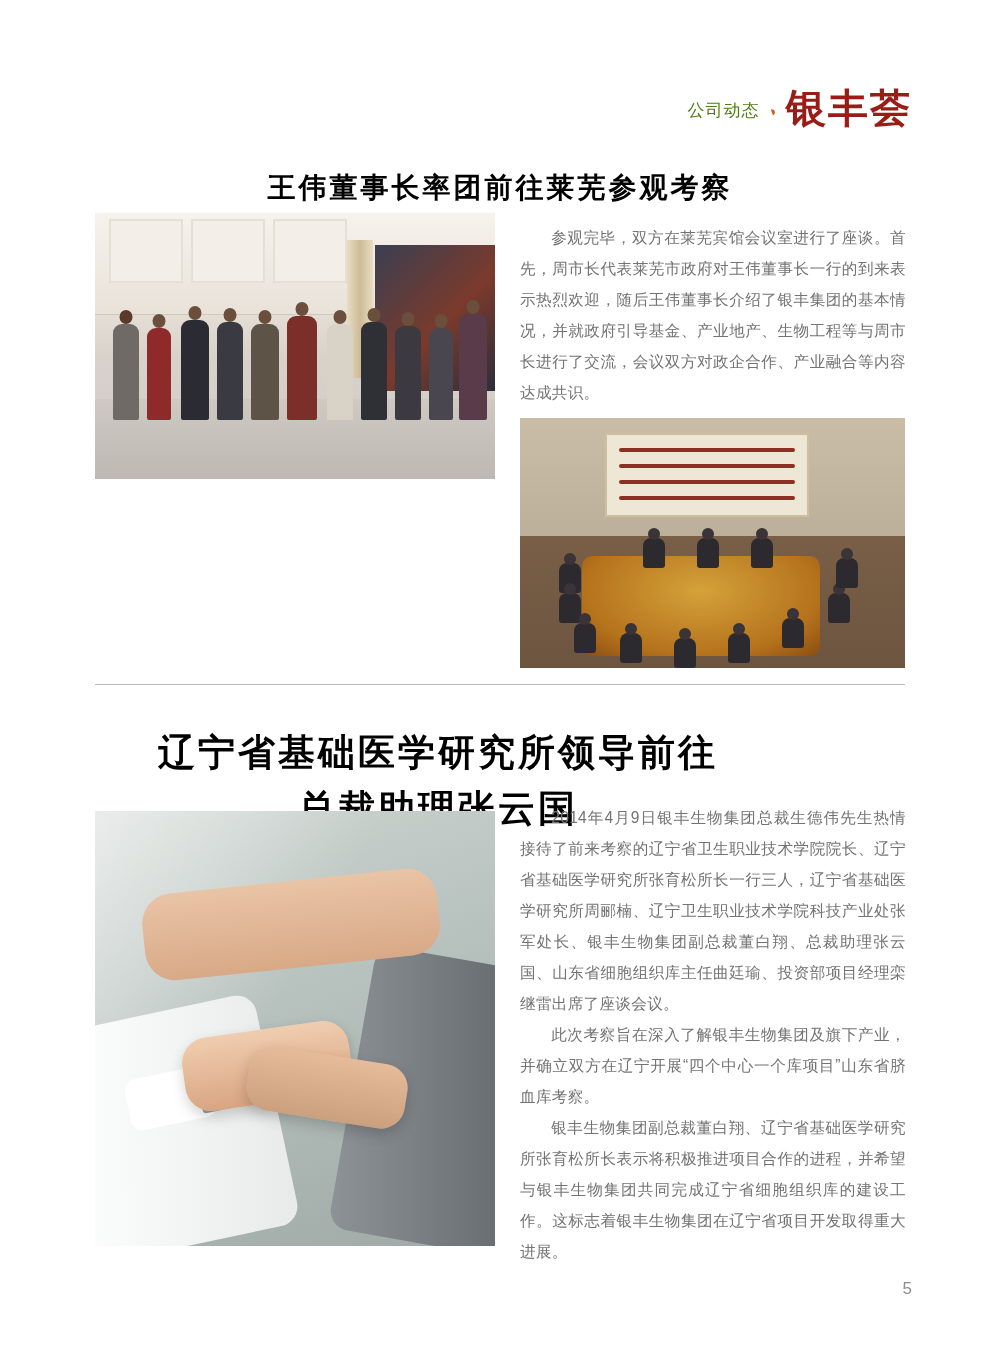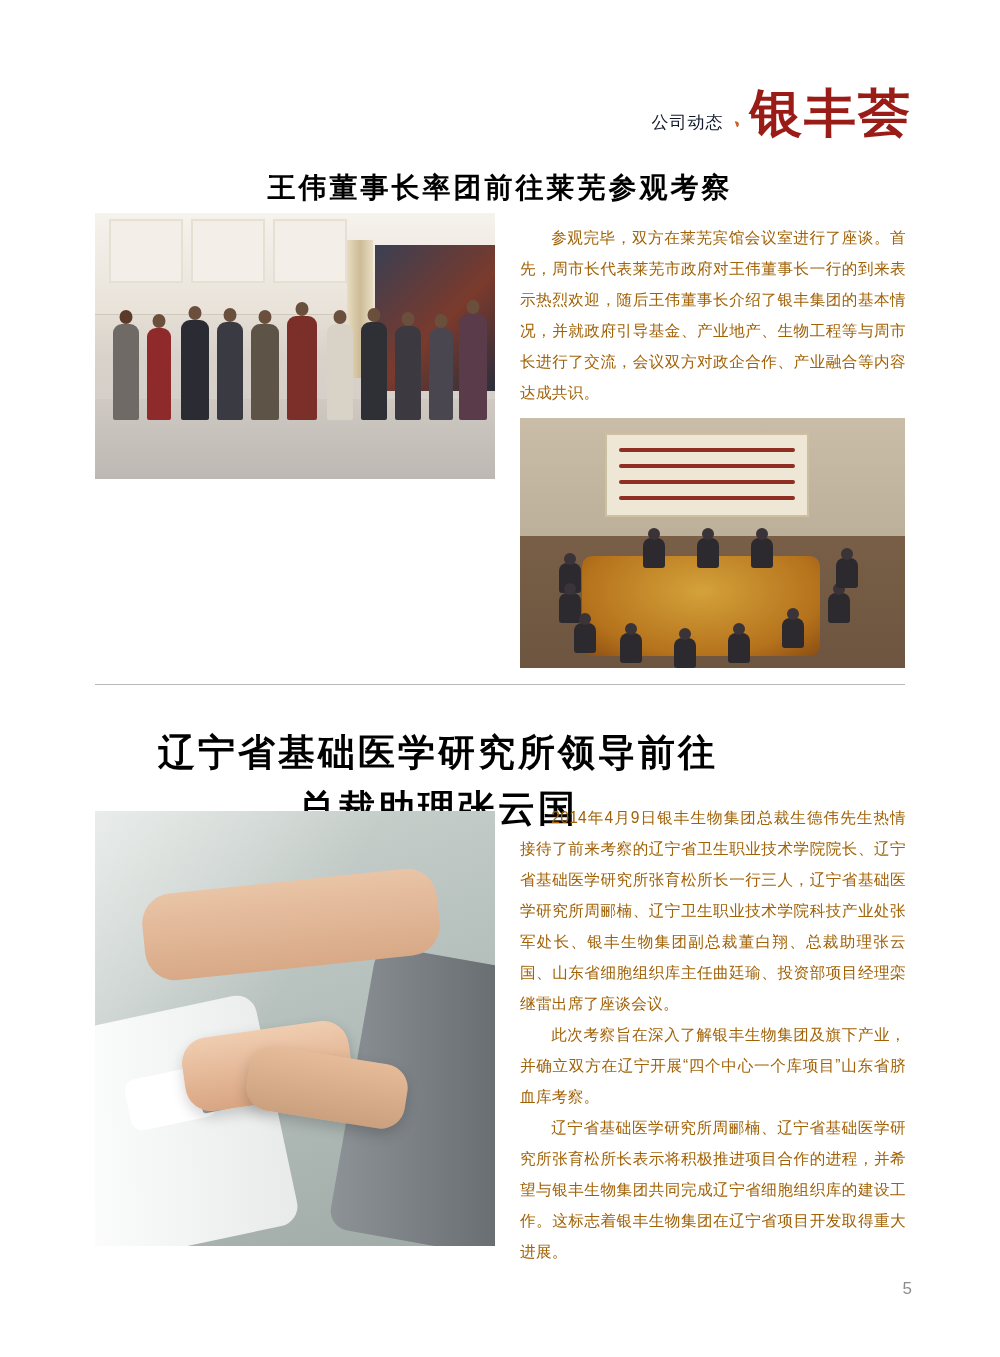--- a/index.html
+++ b/index.html
@@ -29,33 +29,33 @@
     position: absolute;
     top: 88px;
     right: 88px;
     display: flex;
     align-items: flex-end;
     gap: 9px;
   }
   .header-label {
     font-family: "Liberation Sans", "DejaVu Sans", sans-serif;
     font-size: 17px;
-    color: #0f172a;
+    color: #4d7c0f;
     letter-spacing: 1px;
     padding-bottom: 6px;
   }
   .header-mark {
     color: #c8621f;
     font-size: 14px;
     padding-bottom: 8px;
     transform: rotate(-20deg);
   }
   .header-logo {
-    font-family: Liberation Serif, serif;
-    font-size: 52px;
+    font-family: Liberation Sans, sans-serif;
+    font-size: 40px;
     font-weight: bold;
     color: #9a1c17;
     letter-spacing: 2px;
     line-height: 1;
   }
 
   
   .title1 {
     position: absolute;
     top: 150px;
@@ -196,21 +196,21 @@
     position:absolute; left:26%; top:60%; width:8%; height:9%;
     background:#9aa0a4; border-radius:4px; transform:rotate(-12deg);
   }
 
   
   .body-text {
     position: absolute;
     font-family: "Liberation Sans", "DejaVu Sans", sans-serif;
     font-size: 15.6px;
     line-height: 31px;
-    color: #a16207;
+    color: #737373;
     text-align: justify;
     text-justify: inter-ideograph;
     letter-spacing: .3px;
   }
   .body-text p { margin: 0; text-indent: 2em; }
   .body-text p + p { margin-top: 0; }
 
   #text-a1-right {
     left: 520px;
     top: 222px;
@@ -359,17 +359,17 @@
     <div class="armTop"></div>
     <div class="cuff"></div>
     <div class="watch"></div>
     <div class="hand1"></div>
     <div class="hand2"></div>
   </div>
 
   <div class="body-text" id="text-a2-right">
     <p>2014年4月9日银丰生物集团总裁生德伟先生热情接待了前来考察的辽宁省卫生职业技术学院院长、辽宁省基础医学研究所张育松所长一行三人，辽宁省基础医学研究所周郦楠、辽宁卫生职业技术学院科技产业处张军处长、银丰生物集团副总裁董白翔、总裁助理张云国、山东省细胞组织库主任曲廷瑜、投资部项目经理栾继雷出席了座谈会议。</p>
     <p>此次考察旨在深入了解银丰生物集团及旗下产业，并确立双方在辽宁开展“四个中心一个库项目”山东省脐血库考察。</p>
-    <p>辽宁省基础医学研究所周郦楠、辽宁省基础医学研究所张育松所长表示将积极推进项目合作的进程，并希望与银丰生物集团共同完成辽宁省细胞组织库的建设工作。这标志着银丰生物集团在辽宁省项目开发取得重大进展。</p>
+    <p>银丰生物集团副总裁董白翔、辽宁省基础医学研究所张育松所长表示将积极推进项目合作的进程，并希望与银丰生物集团共同完成辽宁省细胞组织库的建设工作。这标志着银丰生物集团在辽宁省项目开发取得重大进展。</p>
   </div>
 
   <div class="page-number">5</div>
 </div>
 
 </body></html>

